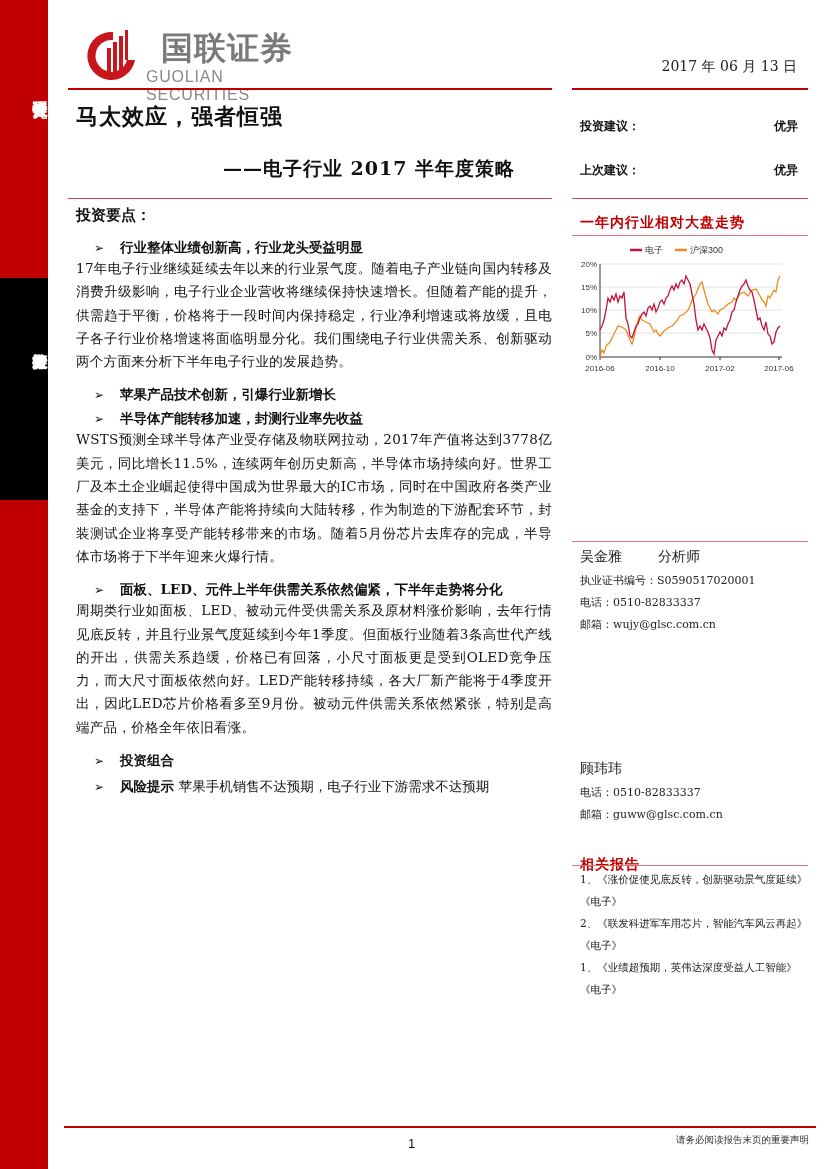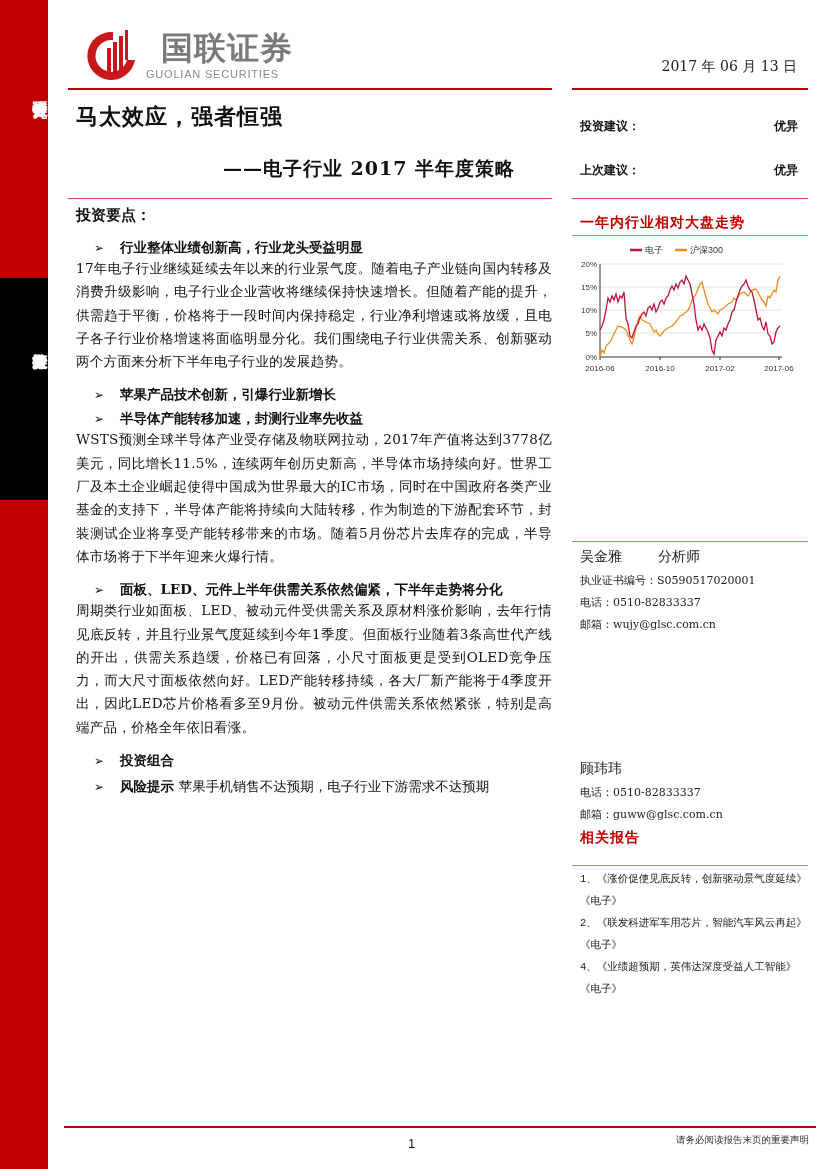--- a/index.html
+++ b/index.html
@@ -7,21 +7,21 @@
   body { position: relative; font-family: "DejaVu Serif", "Liberation Serif", serif; color: #111; }
 
   .sidebar { position: absolute; left: 0; top: 0; width: 48px; height: 1169px; background: #c00000; }
   .sidebar .black { position: absolute; left: 0; top: 278px; width: 48px; height: 222px; background: #000; }
   .vtext { position: absolute; left: 0; width: 48px; text-align: center; color: #fff; font-weight: bold; font-size: 15px; line-height: 17px; writing-mode: vertical-rl; text-orientation: upright; letter-spacing: 0px; display: flex; justify-content: center; }
   .vtext.top { top: 90px; }
   .vtext.mid { top: 342px; }
 
   .logo { position: absolute; left: 83px; top: 26px; width: 230px; height: 60px; }
   .logo-cn { position: absolute; left: 78px; top: 2px; font-family: "DejaVu Sans", sans-serif; font-size: 32px; color: #7a7a7a; font-weight: bold; letter-spacing: 1px; line-height: 40px; }
-  .logo-en { position: absolute; left: 63px; top: 42px; font-family: "Liberation Sans", sans-serif; font-size: 11px; color: #8a8a8a; letter-spacing: 0.8px; }
+  .logo-en { position: absolute; left: 63px; top: 42px; font-family: "Liberation Sans", sans-serif; font-size: 16px; color: #8a8a8a; letter-spacing: 0.8px; }
 
   .hline { position: absolute; height: 0; border-top: 2px solid #c00000; }
   .hline.thin { border-top: 1.5px solid #c44; }
 
   .date { position: absolute; right: 30px; top: 58px; font-size: 14px; color: #222; }
 
   .title { position: absolute; left: 76px; top: 102px; font-size: 22px; font-weight: bold; letter-spacing: 1px; }
   .subtitle { position: absolute; right: 312px; top: 156px; font-size: 19px; font-weight: bold; letter-spacing: 1px; }
 
   .rating { position: absolute; left: 580px; width: 218px; font-size: 12px; font-weight: bold; display: flex; justify-content: space-between; }
@@ -34,22 +34,22 @@
   .section-head { font-size: 15px; font-weight: bold; margin-bottom: 12px; }
   .bullet { font-size: 13.5px; font-weight: bold; padding-left: 18px; height: 20px; line-height: 20px; margin-top: 4px; }
   .bullet .arrow { display: inline-block; width: 26px; font-weight: normal; font-size: 12px; }
   .para { font-size: 13.5px; line-height: 23.3px; letter-spacing: 0.3px; text-align: justify; }
   .para.spaced { margin-bottom: 11px; }
 
   .analyst { position: absolute; left: 580px; font-size: 11px; color: #222; }
   .analyst .name { font-size: 14px; margin-bottom: 4px; }
   .analyst .line { line-height: 22px; }
 
-  .related-title { position: absolute; left: 580px; top: 829px; font-size: 14px; font-weight: bold; color: #c00000; letter-spacing: 1px; }
-  .related { position: absolute; left: 580px; top: 868px; width: 230px; font-size: 10.5px; color: #222; font-family: Liberation Mono, monospace; }
+  .related-title { position: absolute; left: 580px; top: 856px; font-size: 14px; font-weight: bold; color: #c00000; letter-spacing: 1px; }
+  .related { position: absolute; left: 580px; top: 868px; width: 230px; font-size: 10.5px; color: #222; }
   .related .item { line-height: 22px; }
 
   .footer-page { position: absolute; left: 408px; top: 1136px; font-family: "Liberation Sans", sans-serif; font-size: 13px; }
   .footer-note { position: absolute; right: 18px; top: 1134px; font-size: 9.5px; color: #333; }
 </style>
 </head>
 <body>
 
 <div class="sidebar">
   <div class="black"></div>
@@ -170,19 +170,19 @@
   <div class="line">邮箱：guww@glsc.com.cn</div>
 </div>
 
 <div class="related-title">相关报告</div>
 <div class="hline thin" style="left:572px; top:865px; width:236px; border-top-color:#d77;"></div>
 <div class="related">
   <div class="item">1、《涨价促使见底反转，创新驱动景气度延续》</div>
   <div class="item">《电子》</div>
   <div class="item">2、《联发科进军车用芯片，智能汽车风云再起》</div>
   <div class="item">《电子》</div>
-  <div class="item">4、《业绩超预期，英伟达深度受益人工智能》</div>
+  <div class="item">1、《业绩超预期，英伟达深度受益人工智能》</div>
   <div class="item">《电子》</div>
 </div>
 
 <div class="hline" style="left:64px; top:1126px; width:752px; border-top-width:2.5px;"></div>
 <div class="footer-page">1</div>
 <div class="footer-note">请务必阅读报告末页的重要声明</div>
 
 </body></html>

